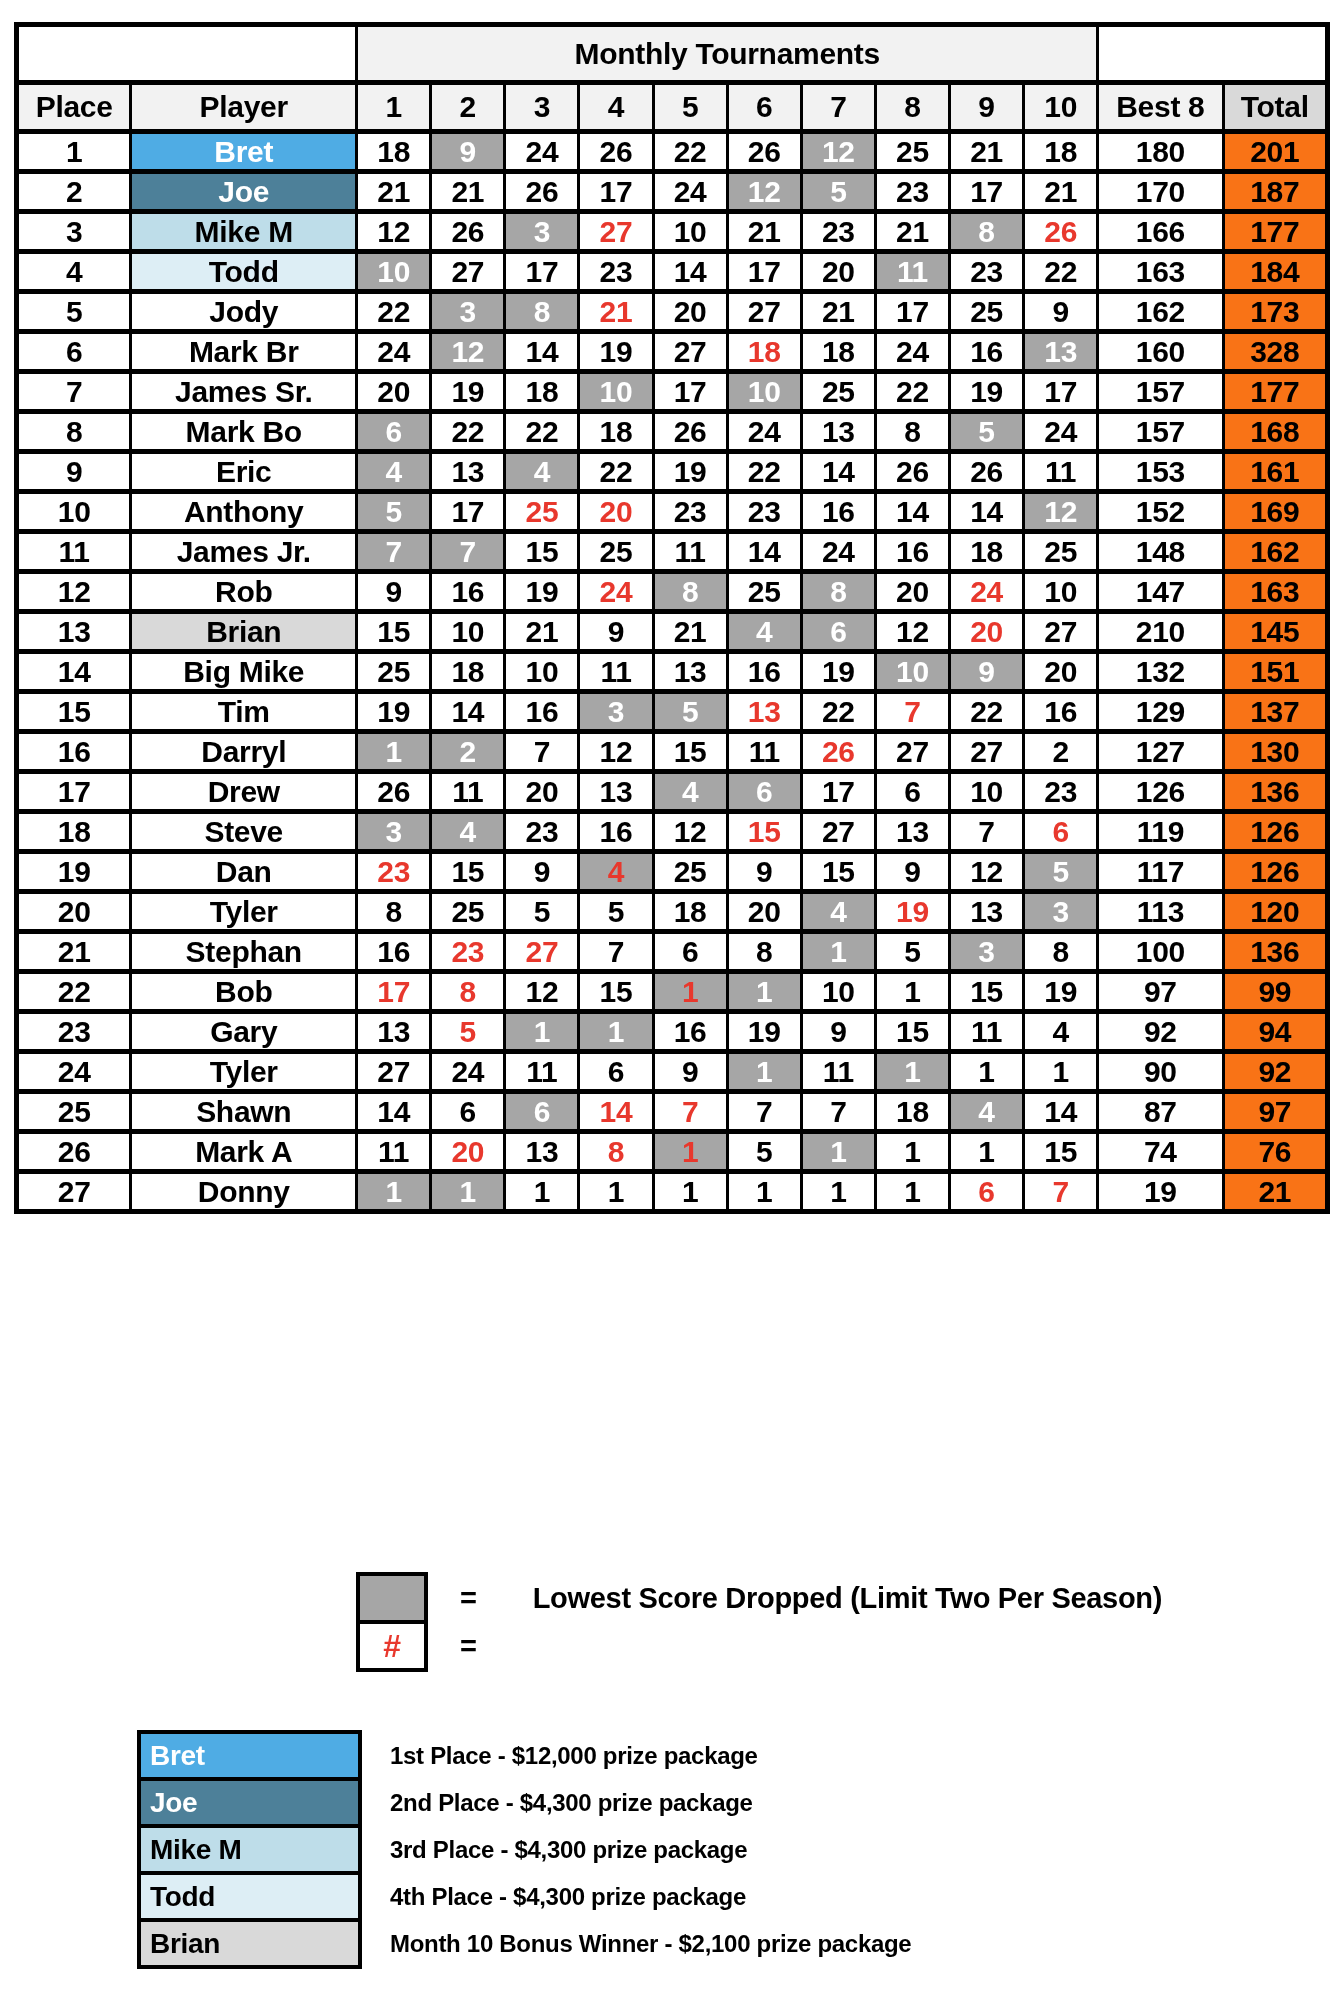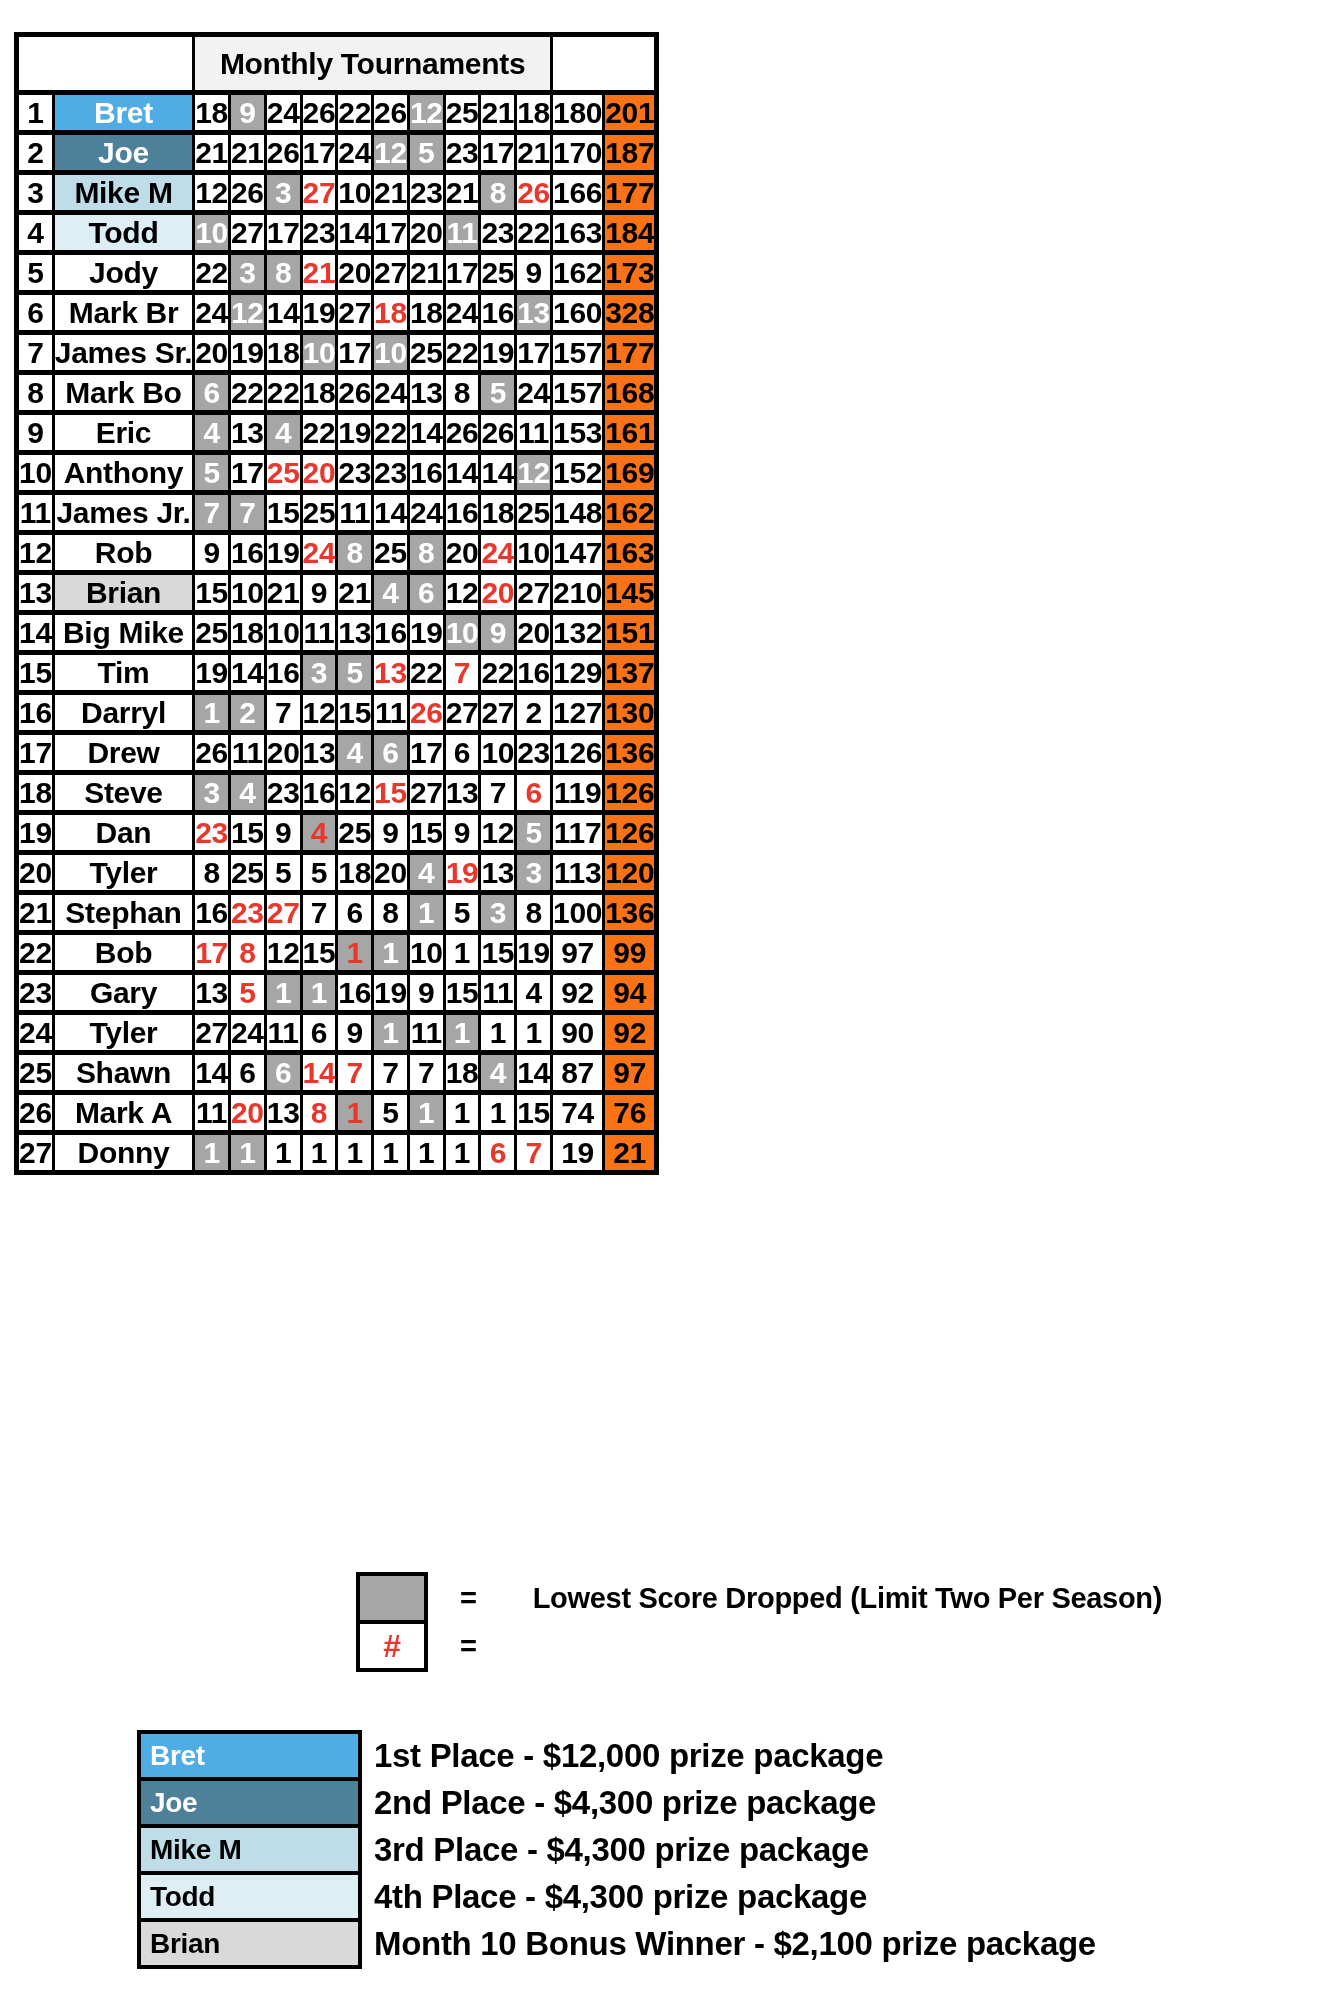--- a/index.html
+++ b/index.html
@@ -7,21 +7,21 @@
     width: 1330px; height: 2008px;
     font-family: "Liberation Sans", sans-serif;
     font-weight: bold;
     letter-spacing: -0.3px;
     color: #000;
   }
   .sheet { position: relative; width: 1330px; height: 2008px; background: #fff; overflow: hidden; }
 
   
   table.standings {
-    position: absolute; left: 14px; top: 32px;
+    position: absolute; left: 14px; top: 22px;
     border-collapse: collapse; table-layout: fixed;
   }
   table.standings td, table.standings th {
     border: 3px solid #000;
     border-top-width: 5px; border-bottom-width: 5px;
     padding: 0; text-align: center; vertical-align: middle;
     font-weight: bold; font-size: 30px; line-height: 1;
     overflow: hidden; white-space: nowrap;
   }
   table.standings tr > *:first-child { border-left-width: 5px; }
@@ -59,34 +59,50 @@
 
   
   .prizes { position: absolute; left: 137px; top: 1730px; }
   .prize-row { display: flex; align-items: stretch; height: 51px; }
   .prize-row + .prize-row { margin-top: -4px; }
   .prize-name {
     width: 225px; border: 4px solid #000; box-sizing: border-box;
     display: flex; align-items: center; padding-left: 9px;
     font-size: 28px; flex: 0 0 auto;
   }
-  .prize-text { margin-left: 12px; display: flex; align-items: center; font-size: 33px; white-space: nowrap; }
+  .prize-text { margin-left: 28px; display: flex; align-items: center; font-size: 24px; white-space: nowrap; }
 </style>
 </head>
 <body>
 
 <div class="sheet">
 
   <table class="standings">
     <thead>
       <tr class="banner-row">
         <td class="corner" colspan="2"></td>
         <td class="banner-cell" colspan="10">Monthly Tournaments</td>
         <td class="corner" colspan="2"></td>
       </tr>
+      <tr class="header-row" id="header-row">
+        <th class="col-h" style="width:112px">Place</th>
+        <th class="col-h" style="width:227px">Player</th>
+        <th class="col-h" style="width: 73px;">1</th>
+          <th class="col-h" style="width: 73px;">2</th>
+          <th class="col-h" style="width: 73px;">3</th>
+          <th class="col-h" style="width: 73px;">4</th>
+          <th class="col-h" style="width: 73px;">5</th>
+          <th class="col-h" style="width: 73px;">6</th>
+          <th class="col-h" style="width: 73px;">7</th>
+          <th class="col-h" style="width: 73px;">8</th>
+          <th class="col-h" style="width: 73px;">9</th>
+          <th class="col-h" style="width: 73px;">10</th>
+          <th class="col-h" id="best8-th" style="width:124px">Best 8</th>
+        <th class="col-h total-h" style="width:102px">Total</th>
+      </tr>
     </thead>
     <tbody id="standings-body">
         <tr class="data-row">
           <td class="place-cell">1</td>
           <td class="player-cell" style="background: rgb(79, 172, 228); color: rgb(255, 255, 255);">Bret</td>
           <td class="score-cell">18</td>
           <td class="score-cell d">9</td>
           <td class="score-cell">24</td>
           <td class="score-cell">26</td>
           <td class="score-cell">22</td>

